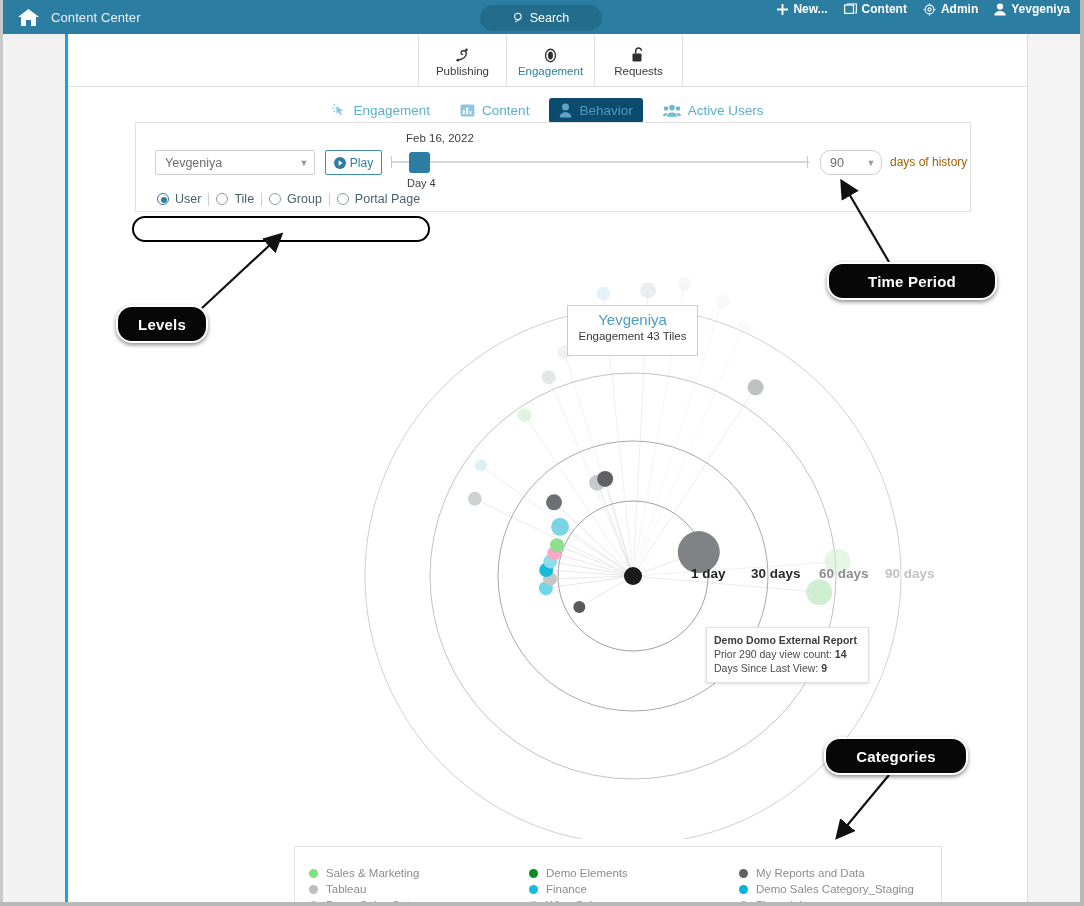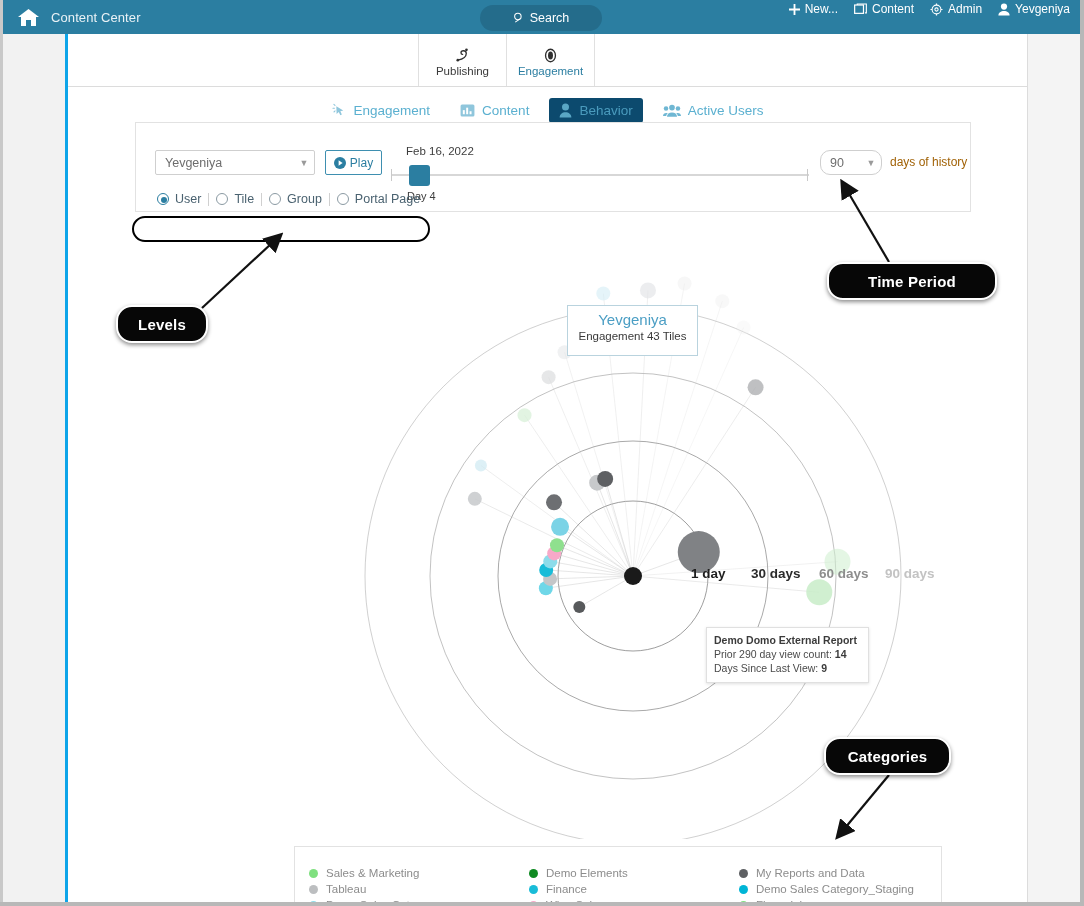--- a/index.html
+++ b/index.html
@@ -23,21 +23,21 @@
     position:absolute; left:3px; top:0; right:4px; height:34px;
     background:#2b7ea1; color:#ffffff; display:flex; align-items:center;
   }
   .topbar .home-ico { margin-left:14px; width:22px; height:22px; display:flex; align-items:center; justify-content:center; }
   .topbar .app-title { margin-left:12px; font-size:13px; color:#eaf2f6; letter-spacing:.1px; }
   .search-btn {
     position:absolute; left:477px; top:5px; width:122px; height:26px;
     background:#246c8b; color:#ffffff; display:flex; align-items:center; justify-content:center;
     gap:5px; font-size:12.5px; border-radius:13px; cursor:pointer;
   }
-  .topnav { position:absolute; right:10px; top:0; height:18px; display:flex; align-items:center; gap:16px; }
+  .topnav { position:absolute; right:10px; top:0; height:18px; display:flex; align-items:center; gap:16px;font-weight:bold; }
   .topnav .item { display:flex; align-items:center; gap:5px; font-size:12px; color:#ffffff; cursor:pointer; white-space:nowrap; }
 
   
   .left-rail { position:absolute; left:3px; top:34px; width:62px; bottom:4px; background:#f2f2f2; }
   .right-rail{ position:absolute; right:4px; top:34px; width:52px; bottom:4px; background:#f4f4f4; }
   .content-frame {
     position:absolute; left:65px; top:34px; right:56px; bottom:4px;
     background:#ffffff; border-left:3px solid #0ea5e9; border-right:1px solid #dcdcdc;
   }
 
@@ -74,21 +74,21 @@
   #user-dd { left:19px; top:27px; width:160px; height:25px; }
   #days-dd { left:684px; top:27px; width:62px; height:25px;border-radius:10px; }
   .days-label { position:absolute; left:754px; top:32px; font-size:12px; color:#a16207; white-space:nowrap; }
 
   .play-btn {
     position:absolute; left:189px; top:27px; width:57px; height:25px;
     border:1px solid #3e8fb0; border-radius:2px; background:#fff; color:#2b7ea1;
     display:flex; align-items:center; justify-content:center; gap:4px; font-size:12px; cursor:pointer;
   }
 
-  .slider-wrap { position:absolute; left:253px; top:20px; width:420px; height:70px; }
+  .slider-wrap { position:absolute; left:253px; top:7px; width:420px; height:70px; }
   .slider-date { position:absolute; left:17px; top:2px; font-size:11.5px; color:#3d3d3d; white-space:nowrap; }
   .slider-track { position:absolute; left:2px; top:31px; width:418px; height:2px; background:#d7d7d7; }
   .slider-cap-l { position:absolute; left:2px; top:26px; width:1px; height:12px; background:#c9c9c9; }
   .slider-cap-r { position:absolute; left:418px; top:26px; width:1px; height:12px; background:#c9c9c9; }
   .slider-thumb { position:absolute; left:20px; top:22px; width:21px; height:21px; background:#2b7ea1; border-radius:3px; cursor:pointer; }
   .slider-day { position:absolute; left:18px; top:47px; font-size:11px; color:#3d3d3d; white-space:nowrap; }
 
   .levels {
     position:absolute; left:14px; top:64px; width:296px; height:24px;
     display:flex; align-items:center; font-size:12.5px; color:#4a6270;
@@ -139,21 +139,21 @@
 
   
   .callout {
     position:absolute; background:#070707; color:#fff; border-radius:16px;
     border:2.5px solid #fff; box-shadow:0 2px 4px rgba(0,0,0,.45);
     display:flex; align-items:center; justify-content:center;
     font-size:15px; font-weight:bold; letter-spacing:.2px; z-index:20;
   }
   #callout-levels     { left:116px; top:305px; width:92px; height:38px; }
   #callout-timeperiod { left:827px; top:262px; width:170px; height:38px; }
-  #callout-categories { left:824px; top:737px; width:127px; height:38px; }
+  #callout-categories { left:824px; top:737px; width:144px; height:38px; }
   .arrows { position:absolute; inset:0; z-index:15; pointer-events:none; }
 </style>
 </head>
 <body>
 
 <div id="page">
 
   <div class="topbar">
     <div class="home-ico">
       <svg width="21" height="19" viewBox="0 0 21 19">
@@ -229,20 +229,29 @@
       <div class="module-tab active">
         <span class="glyph">
           <svg width="19" height="15" viewBox="0 0 20 15">
               <ellipse cx="10" cy="7.5" rx="5.2" ry="6.6" fill="none" stroke="#2f2f2f" stroke-width="1.4"></ellipse>
               <ellipse cx="10" cy="7.5" rx="2.6" ry="4.2" fill="#2f2f2f"></ellipse>
             </svg>
         </span>
         <span>Engagement</span>
       </div>
 
+      <div class="module-tab">
+        <span class="glyph">
+          <svg width="15" height="17" viewBox="0 0 16 18">
+              <path d="M5 8V5.2A3.1 3.1 0 0 1 11.2 5" fill="none" stroke="#2f2f2f" stroke-width="1.6"></path>
+              <rect x="1.6" y="8" width="9.6" height="8.4" rx="1" fill="#2f2f2f"></rect>
+            </svg>
+        </span>
+        <span>Requests</span>
+      </div>
     </div>
 
     <div class="subtabs">
       <div class="subtab">
         <span class="glyph">
           <svg width="15" height="15" viewBox="0 0 16 16">
               <path fill="#8fc6dc" d="M4.6 3.4 12 8.1l-3.1.8 1.6 3.4-1.6.8-1.7-3.4-2.3 2.1z"></path>
               <g stroke="#8fc6dc" stroke-width="1.1" stroke-linecap="round">
                 <line x1="2" y1="1.4" x2="3.2" y2="2.6"></line>
                 <line x1="1" y1="5.6" x2="2.6" y2="5.6"></line>

